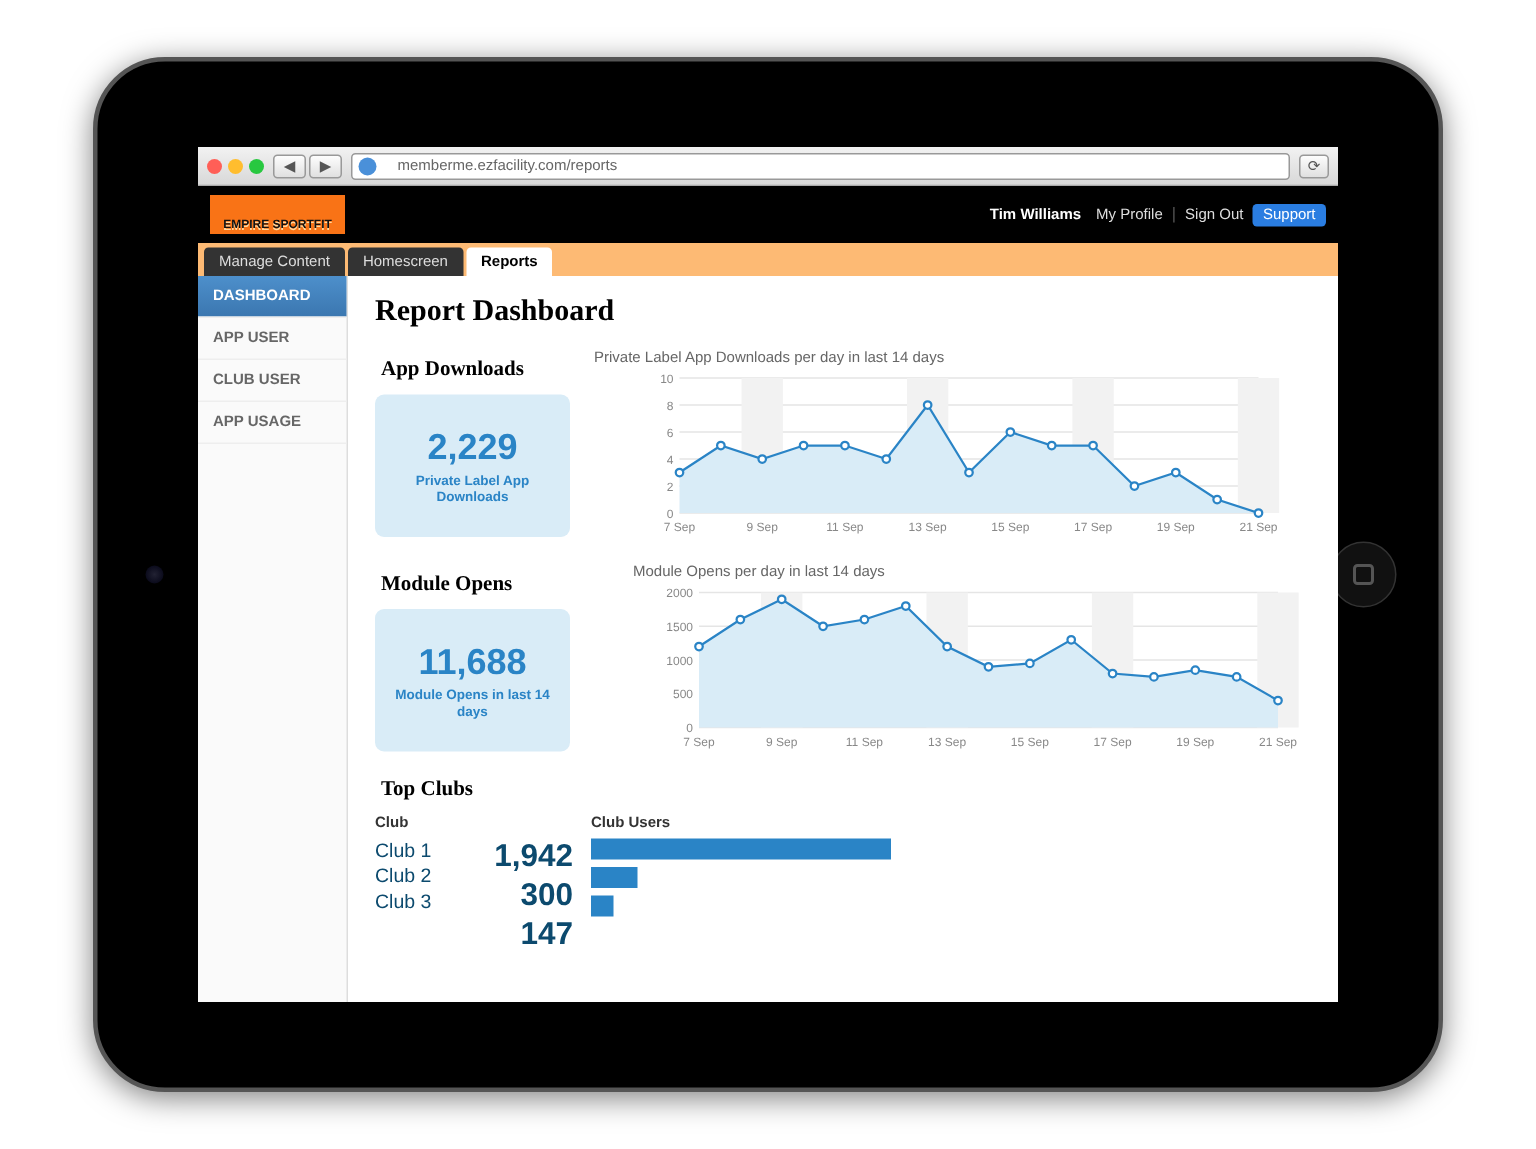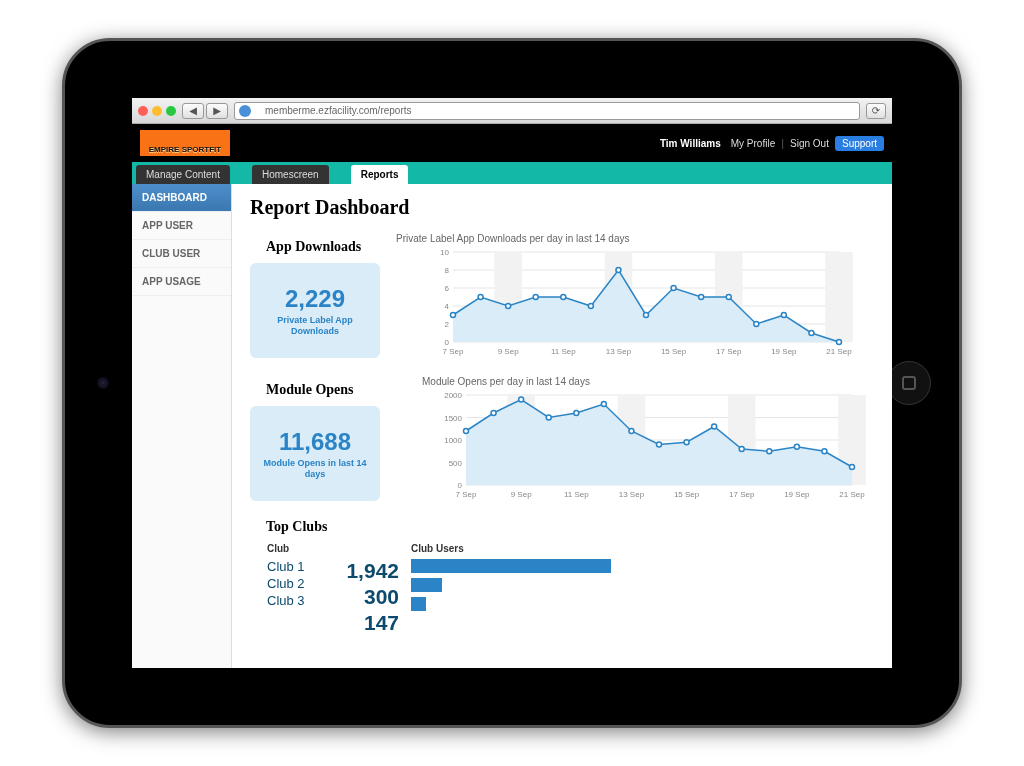--- a/index.html
+++ b/index.html
@@ -38,46 +38,46 @@
   .brand { width:90px; height:26px; background:#f97316; color:#111; font-size:8px; font-weight:bold;
     display:flex; align-items:flex-end; justify-content:center; padding-bottom:2px;
     text-shadow:0 1px 0 #ffd9a0; }
   .apphead .sp { flex:1; }
   .apphead a { color:#ddd; font-size:10px; margin:0 6px; cursor:pointer; }
   .apphead .user { color:#fff; font-weight:bold; font-size:10px; margin-right:4px;}
   .apphead .sep{color:#555;}
   .support { background:#2a7de1; color:#fff; padding:2px 7px; border-radius:3px; font-size:10px; cursor:pointer;}
 
   
-  .tabbar { height:22px; background:#14b8a6; display:flex; align-items:flex-end; padding-left:4px;gap:20px; }
+  .tabbar { height:22px; background:#fdba74; display:flex; align-items:flex-end; padding-left:4px; }
   .tabbar .tab { padding:4px 10px; font-size:10px; color:#ddd; background:#333; margin-right:2px;
     border-radius:3px 3px 0 0; cursor:pointer; }
   .tabbar .tab.active { background:#fff; color:#000; font-weight:bold; }
 
   
   .main { display:flex; height:calc(100% - 26px - 38px - 22px); background:#fff; }
   .sidebar { width:100px; background:#fafafa; border-right:1px solid #ddd; }
   .sidebar .item { padding:8px 10px; font-size:10px; color:#666; font-weight:bold;
     border-bottom:1px solid #eee; cursor:pointer;}
   .sidebar .item.active { background:linear-gradient(#4d8fcb,#3b77b0); color:#fff;}
   .content { flex:1; padding:12px 18px; overflow:auto;}
   h1 { font-size:20px; font-weight:bold; margin-bottom:14px; font-family:Georgia,serif;}
-  h2 { font-size:14px; font-weight:bold; margin:6px 16px 8px; font-family:Georgia,serif;}
+  h2 { font-size:14px; font-weight:bold; margin:6px 4px 8px; font-family:Georgia,serif;}
   .row { display:flex; gap:16px; margin-bottom:18px; align-items:flex-start;}
   .tile { width:130px; height:95px; background:#d9ecf7; border-radius:6px;
     display:flex; flex-direction:column; align-items:center; justify-content:center;
     color:#2a84c6; text-align:center; padding:6px;}
   .tile .big { font-size:24px; font-weight:bold; }
   .tile .lab { font-size:9px; font-weight:bold; line-height:1.2; margin-top:2px;}
   .chart { flex:1; }
   .chart .title { font-size:10px; color:#666; margin-bottom:4px; }
   .chart svg { width:100%; height:110px; display:block; }
 
   
-  .clubs { display:flex; gap:12px;margin-left:17px; }
+  .clubs { display:flex; gap:12px; }
   .clubs .col1 { width:60px; }
   .clubs .col2 { width:60px; text-align:right; font-weight:bold;}
   .clubs .col3 { flex:1; }
   .clubs .hd { font-size:10px; font-weight:bold; color:#333; margin-bottom:4px;}
   .clubs .cell { font-size:13px; color:#0c4a6e; padding:1px 0;}
   .clubs .num { font-size:21px; font-weight:bold;}
   .bar { height:14px; background:#2a84c6; display:inline-block; }
 </style>
 </head>
 <body>

